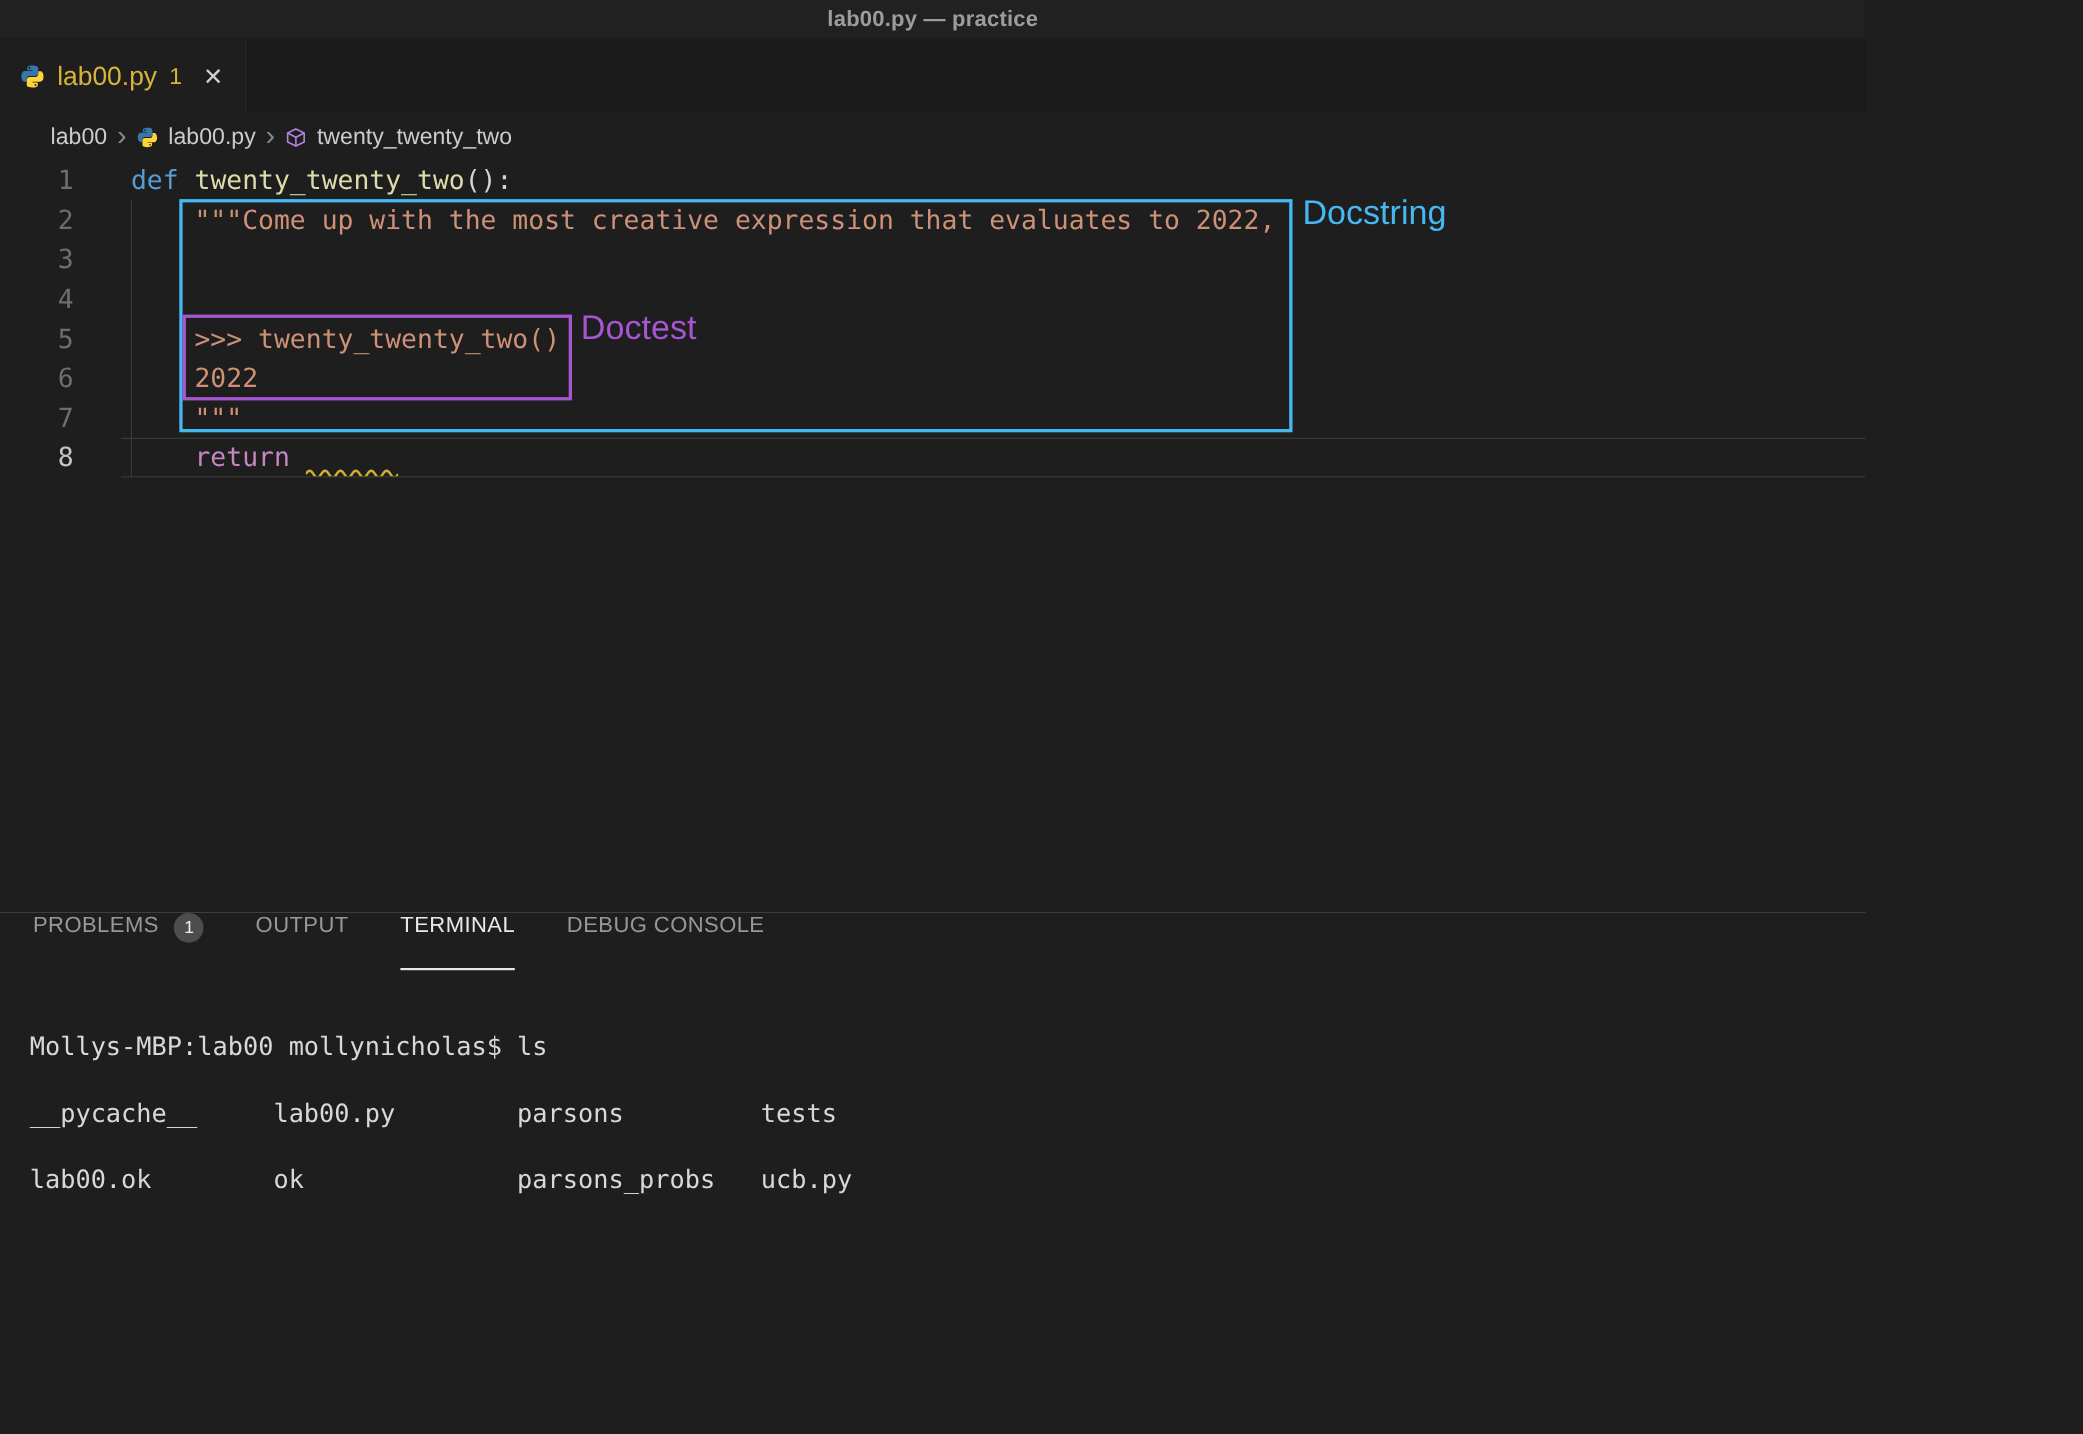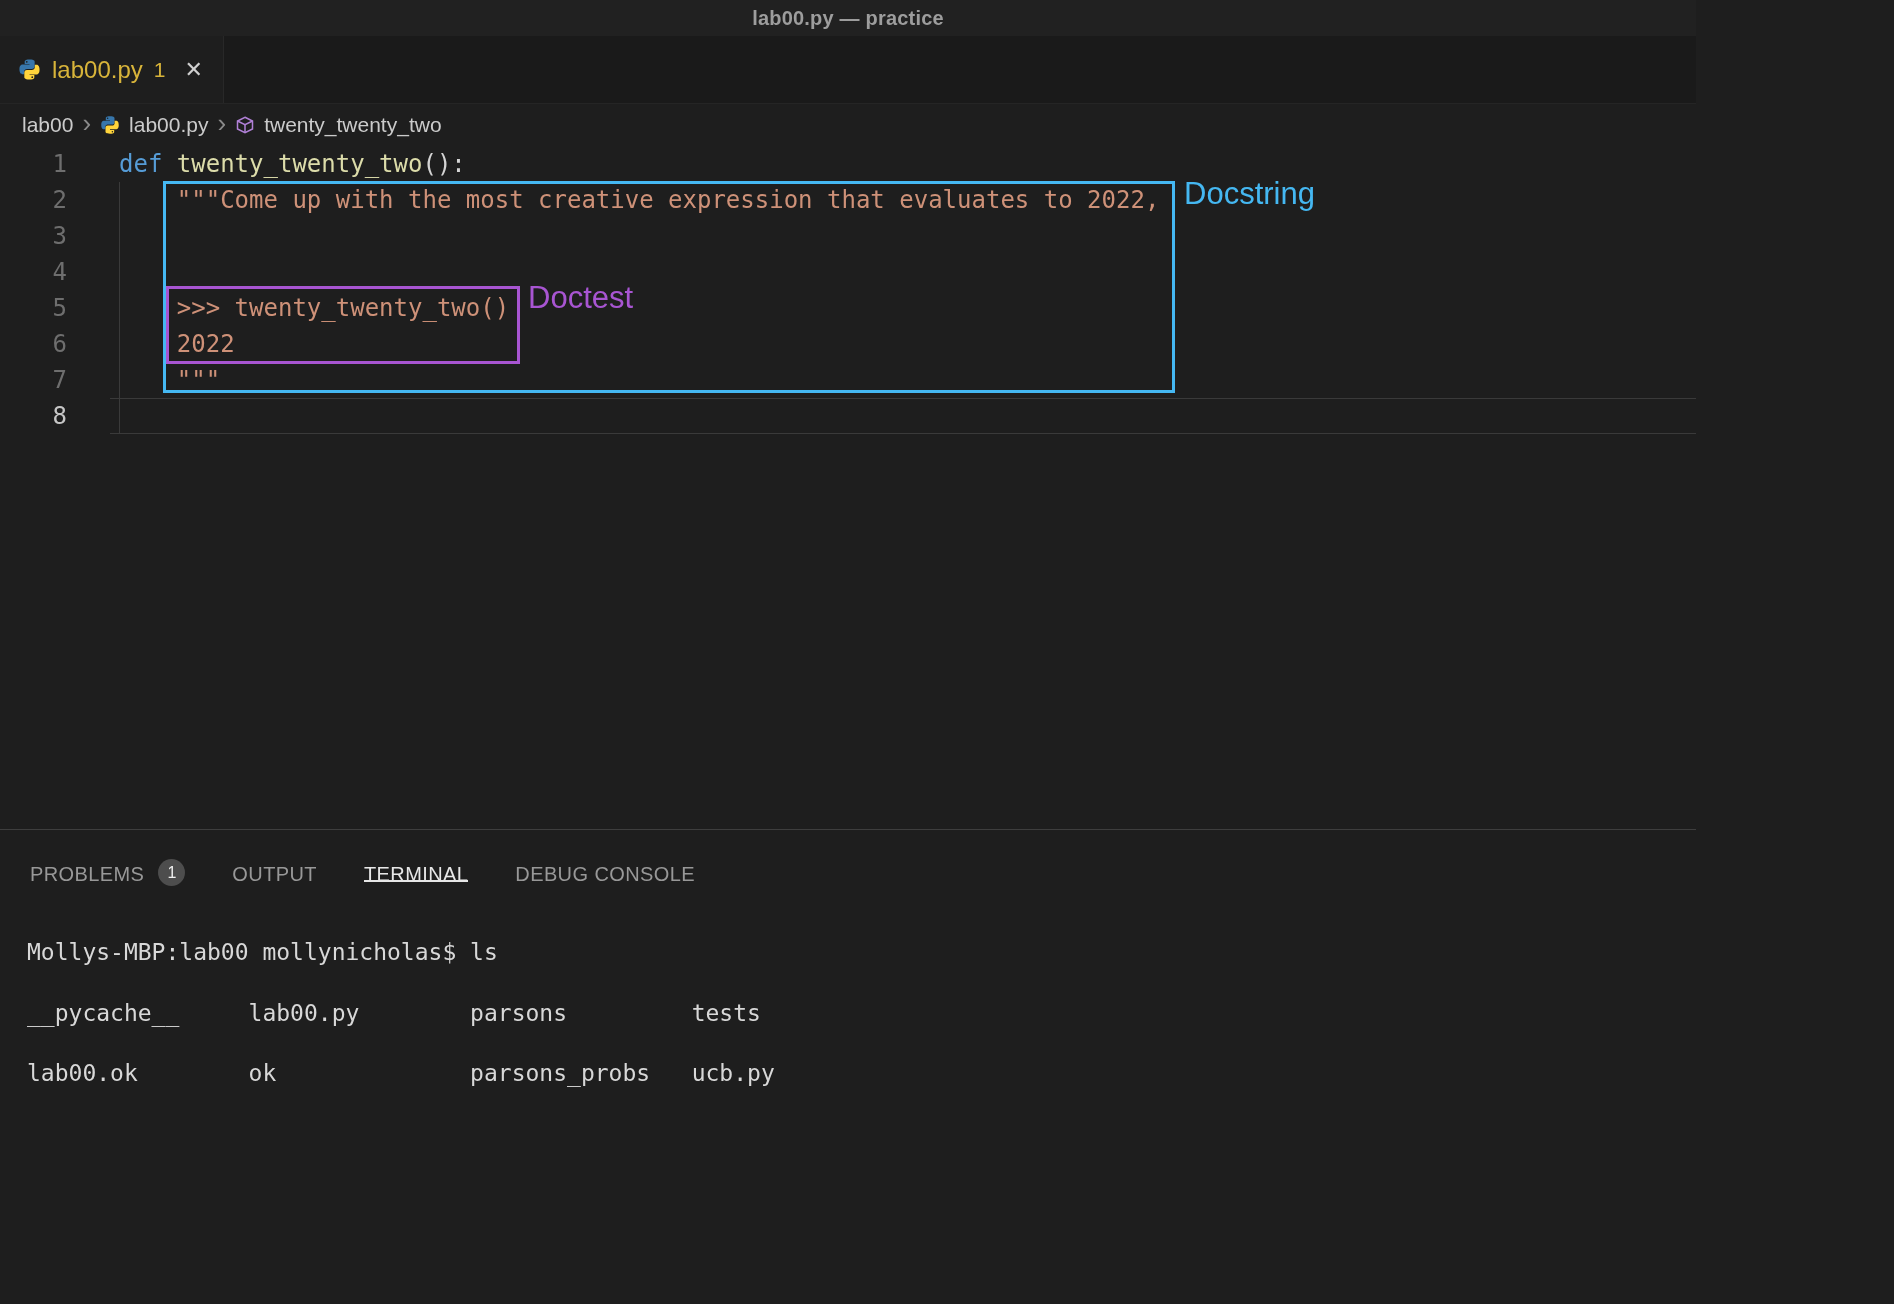--- a/index.html
+++ b/index.html
@@ -28,21 +28,21 @@
     display: flex; align-items: center; gap: 11px;
     padding: 0 20px 0 18px; background: #1e1e1e; border-right: 1px solid #282828;
   }
   .tab-label { color: var(--tab_warning); font-size: 24px; }
   .tab-badge { color: var(--tab_warning); font-size: 21px; }
   .tab-close { color: #d0d0d0; font-size: 22px; margin-left: 8px; cursor: pointer; }
 
   
   .breadcrumb {
     height: 42px; flex: none; display: flex; align-items: center;
-    padding-left: 22px; gap: 9px; color: #cbcbcb; font-size: 21px;
+    padding-left: 22px; gap: 9px; color: #cbcbcb; font-size: 21px; margin-left: 24px;
   }
   .crumb-sep { color: #8a8a8a; font-size: 26px; line-height: 20px; position: relative; top: -2px; }
   .icon-wrap { display: inline-flex; align-items: center; }
 
   
   .code-area {
     flex: 1; position: relative; overflow: hidden;
     font-family: "DejaVu Sans Mono", monospace; font-size: 24px;
   }
   .code-line { display: flex; height: 36px; line-height: 36px; }
@@ -69,21 +69,21 @@
   .ann-box.doc { left: 163px; top: 35px; width: 1012px; height: 212px; border-color: var(--docstring_accent); }
   .ann-box.dt  { left: 166px; top: 140px; width: 354px; height: 78px; border-color: var(--doctest_accent); }
   .ann-label { position: absolute; font-size: 31px; font-family: "Liberation Sans", sans-serif; }
   .ann-label.doc { left: 1184px; top: 30px; color: var(--docstring_accent); }
   .ann-label.dt  { left: 528px; top: 134px; color: var(--doctest_accent); }
 
   
   .panel { height: 475px; flex: none; border-top: 1px solid #3e3e3e; background: var(--background); }
   .panel-tabs { height: 56px; display: flex; align-items: center; padding-left: 30px; gap: 47px; }
   .ptab {
-    position: relative; height: 100%; display: flex; align-items: flex-end; gap: 14px;
+    position: relative; height: 100%; display: flex; align-items: flex-start; gap: 14px;
     color: var(--panel_tab_inactive); font-size: 20px; letter-spacing: .4px; cursor: pointer;
   }
   .ptab.active { color: var(--panel_tab_active); }
   .ptab.active::after { content: ""; position: absolute; left: 0; right: 0; bottom: 4px; height: 2px; background: var(--panel_tab_active); }
   .badge {
     width: 27px; height: 27px; border-radius: 50%;
     background: var(--badge_background); color: #efefef;
     display: flex; align-items: center; justify-content: center; font-size: 16px; letter-spacing: 0;
   }
 
@@ -161,20 +161,23 @@
         <div class="code-line">
           <span class="gutter">6</span>
           <span class="line-text"><span class="tok-str">    2022</span></span>
         </div>
         <div class="code-line">
           <span class="gutter">7</span>
           <span class="line-text"><span class="tok-str">    """</span></span>
         </div>
         <div class="code-line">
           <span class="gutter active">8</span>
+          <span class="line-text"><span class="tok-plain">    </span><span class="tok-ctrl">return</span><span class="tok-plain"> </span><span class="squiggle"><svg width="84" height="9" viewBox="0 0 84 9">
+                <path d="M0 7 Q3.5 1 7 7 T14 7 T21 7 T28 7 T35 7 T42 7 T49 7 T56 7 T63 7 T70 7 T77 7 T84 7" fill="none" stroke="var(--warning_squiggle)" stroke-width="2.2"></path>
+              </svg></span></span>
         </div>
       </div>
 
     <div class="ann-box doc"></div>
     <div class="ann-label doc">Docstring</div>
     <div class="ann-box dt"></div>
     <div class="ann-label dt">Doctest</div>
   </div>
 
   <div class="panel">

